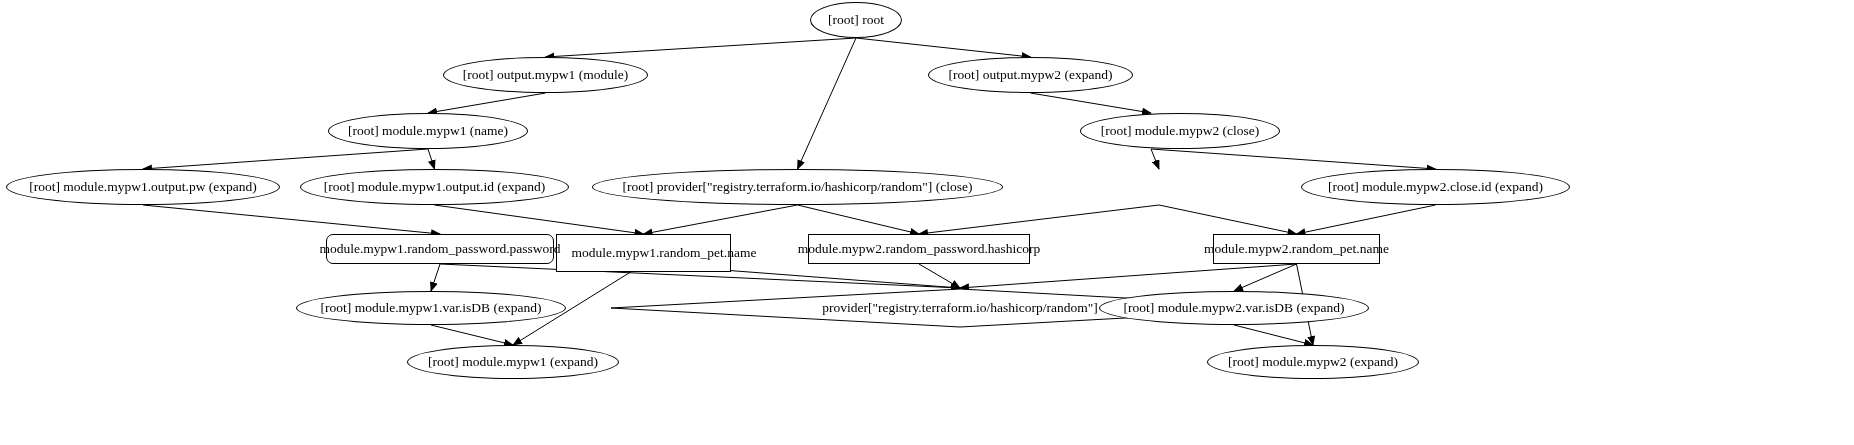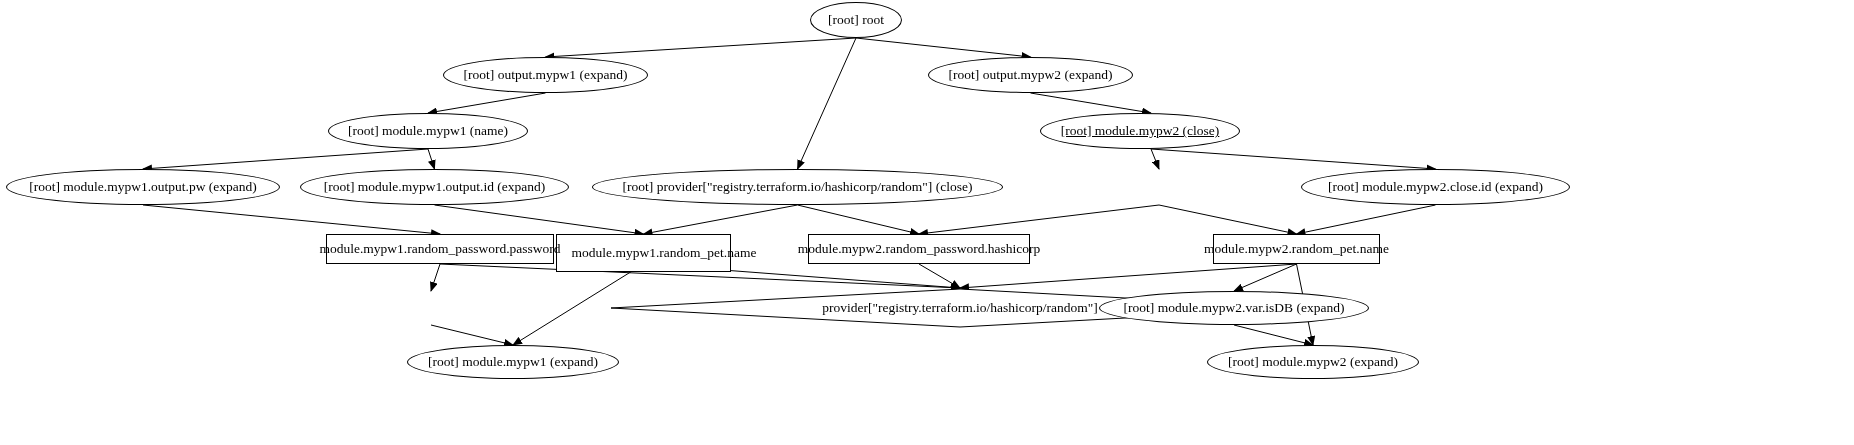--- a/index.html
+++ b/index.html
@@ -48,54 +48,57 @@
       <line x1="1296.5" y1="264" x2="960" y2="288" stroke="#000000" stroke-width="1" marker-end="url(#arrow)"></line>
       <line x1="1296.5" y1="264" x2="1234" y2="291" stroke="#000000" stroke-width="1" marker-end="url(#arrow)"></line>
       <line x1="1296.5" y1="264" x2="1313" y2="345" stroke="#000000" stroke-width="1" marker-end="url(#arrow)"></line>
       <line x1="431" y1="325" x2="513" y2="345" stroke="#000000" stroke-width="1" marker-end="url(#arrow)"></line>
       <line x1="1234" y1="325" x2="1313" y2="345" stroke="#000000" stroke-width="1" marker-end="url(#arrow)"></line>
     </svg>
 <div class="node ellipse" style="left: 810px; top: 2px; width: 92px; height: 36px;">
       <span class="lbl">[root] root</span>
     </div>
     <div class="node ellipse" style="left: 443px; top: 57px; width: 205px; height: 36px;">
-      <span class="lbl">[root] output.mypw1 (expand)</span>
+      <span class="lbl">[root] output.mypw1 (module)</span>
     </div>
     <div class="node ellipse" style="left: 928px; top: 57px; width: 205px; height: 36px;">
       <span class="lbl">[root] output.mypw2 (expand)</span>
     </div>
     <div class="node ellipse" style="left: 328px; top: 113px; width: 200px; height: 36px;">
       <span class="lbl">[root] module.mypw1 (name)</span>
     </div>
-    <div class="node ellipse" style="left: 1040px; top: 113px; width: 200px; height: 36px; text-decoration: underline;">
+    <div class="node ellipse" style="left: 1080px; top: 113px; width: 200px; height: 36px;">
       <span class="lbl">[root] module.mypw2 (close)</span>
     </div>
     <div class="node ellipse" style="left: 6px; top: 169px; width: 274px; height: 36px;">
       <span class="lbl">[root] module.mypw1.output.pw (expand)</span>
     </div>
     <div class="node ellipse" style="left: 300px; top: 169px; width: 269px; height: 36px;">
       <span class="lbl">[root] module.mypw1.output.id (expand)</span>
     </div>
     <div class="node ellipse" style="left: 592px; top: 169px; width: 411px; height: 36px;">
       <span class="lbl">[root] provider["registry.terraform.io/hashicorp/random"] (close)</span>
     </div>
     <div class="node ellipse" style="left: 1301px; top: 169px; width: 269px; height: 36px;">
       <span class="lbl">[root] module.mypw2.close.id (expand)</span>
     </div>
-    <div class="node box" style="left: 326px; top: 234px; width: 228px; height: 30px;">
+    <div class="node box" style="left: 326px; top: 234px; width: 228px; height: 30px; border-radius: 7px;">
       <span class="lbl">module.mypw1.random_password.password</span>
     </div>
     <div class="node box" style="left: 556px; top: 234px; width: 175px; height: 38px; padding-left: 41px;">
       <span class="lbl">module.mypw1.random_pet.name</span>
     </div>
     <div class="node box" style="left: 808px; top: 234px; width: 222px; height: 30px;">
       <span class="lbl">module.mypw2.random_password.hashicorp</span>
     </div>
     <div class="node box" style="left: 1213px; top: 234px; width: 167px; height: 30px;">
       <span class="lbl">module.mypw2.random_pet.name</span>
+    </div>
+    <div class="node ellipse" style="left: 296px; top: 291px; width: 270px; height: 34px;">
+      <span class="lbl">[root] module.mypw1.var.isDB (expand)</span>
     </div>
     <div class="node diamondwrap" style="left: 610px; top: 288px; width: 700px; height: 40px;">
       <svg width="700" height="40">
         <path d="M1,20 L350,1 L699,20 L350,39 Z" fill="#ffffff" stroke="#000000"></path>
       </svg>
       <span class="lbl">provider["registry.terraform.io/hashicorp/random"]</span>
     </div>
     <div class="node ellipse" style="left: 1099px; top: 291px; width: 270px; height: 34px;">
       <span class="lbl">[root] module.mypw2.var.isDB (expand)</span>
     </div>

